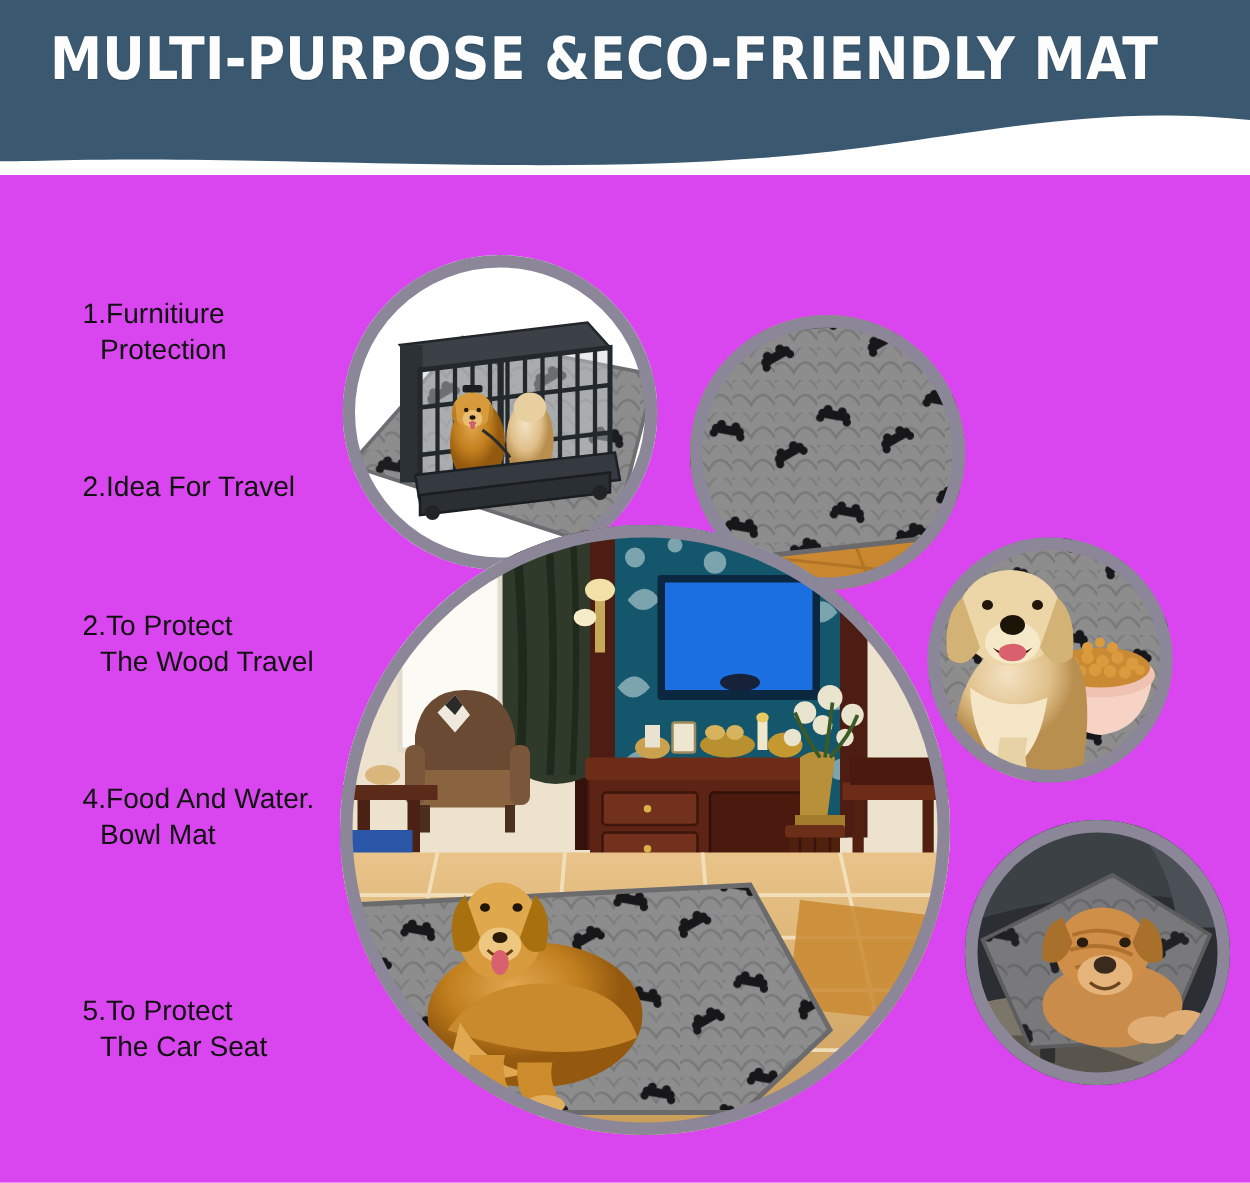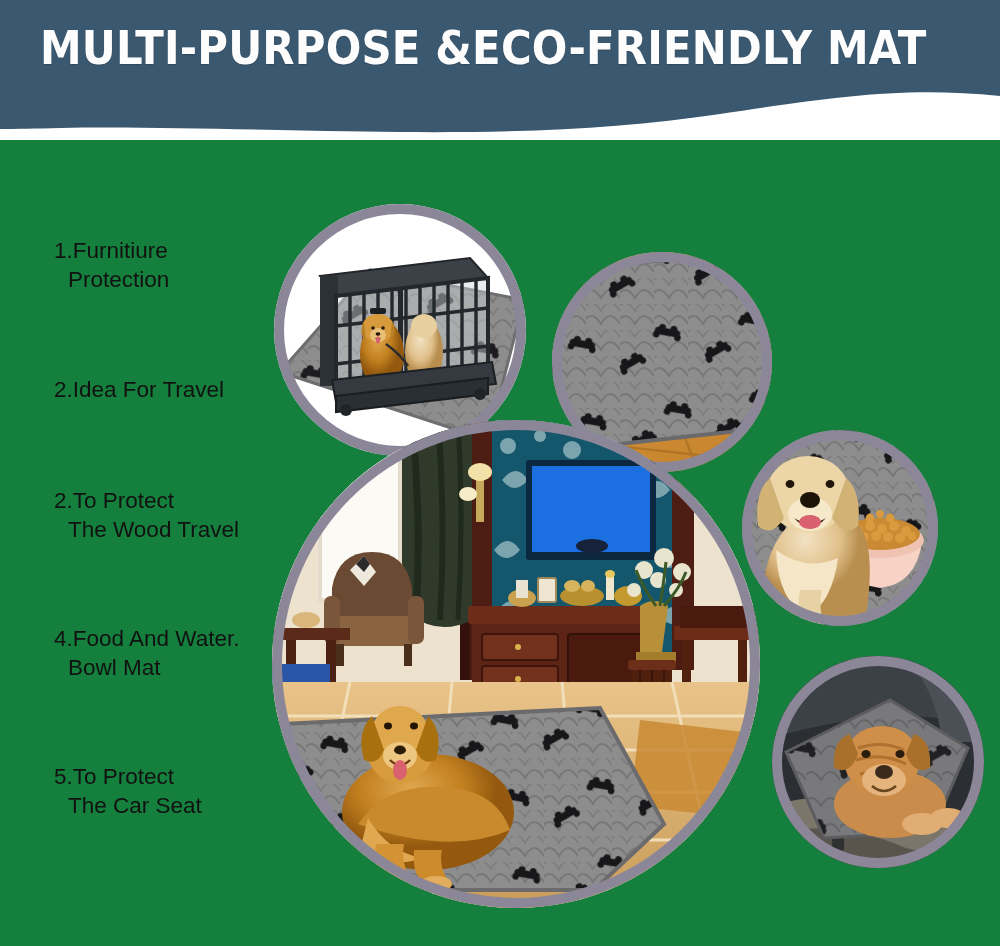--- a/index.html
+++ b/index.html
@@ -3,21 +3,21 @@
 <meta charset="utf-8">
 <style>
   html,body{margin:0;padding:0;}
   body{
     width:1000px;height:946px;
     background:#ffffff;
     font-family:"Liberation Sans", sans-serif;
     overflow:hidden;
     position:relative;
   }
-  .page{position:relative;width:1000px;height:946px;background:#15803d;overflow:hidden;}
+  .page{position:relative;width:1000px;height:946px;background:#d946ef;overflow:hidden;}
 
   
   .header{
     position:absolute;left:0;top:0;width:1000px;height:140px;overflow:hidden;
   }
   .header-bg{position:absolute;left:0;top:0;width:1000px;height:140px;}
   .header-title{
     position:absolute;left:40px;top:20px;width:930px;
     color:#fdfdfd;
     font-family:"Liberation Sans Narrow","DejaVu Sans Condensed","Liberation Sans",sans-serif;
@@ -26,36 +26,36 @@
     letter-spacing:0.2px;
     line-height:56px;
     white-space:nowrap;
     transform:scaleX(0.99);
     transform-origin:left center;
     text-shadow:0 1px 1px rgba(0,0,0,0.18);
   }
 
   
   .features{
-    position:absolute;left:0;top:236px;width:282px;padding-left:32px;
+    position:absolute;left:12px;top:236px;width:282px;padding-left:32px;
   }
   .feature{
     color:#111;
     font-size:22.5px;
     line-height:29px;
     margin-bottom:0;
     white-space:nowrap;
   }
   .feature .l1{display:block;padding-left:22px;}
   .feature .l2{display:block;padding-left:36px;}
   .f1{margin-top:0px;}
   .f2{margin-top:81px;}
   .f3{margin-top:82px;}
   .f4{margin-top:80px;}
-  .f5{margin-top:80px;}
+  .f5{margin-top:112px;}
 
   
   .collage{position:absolute;left:0;top:120px;width:1000px;height:826px;}
   .bubble{position:absolute;border-radius:50%;overflow:hidden;}
   .ring{
     position:absolute;border-radius:50%;
     border:10px solid #8b8799;
     box-sizing:border-box;
     pointer-events:none;
   }

